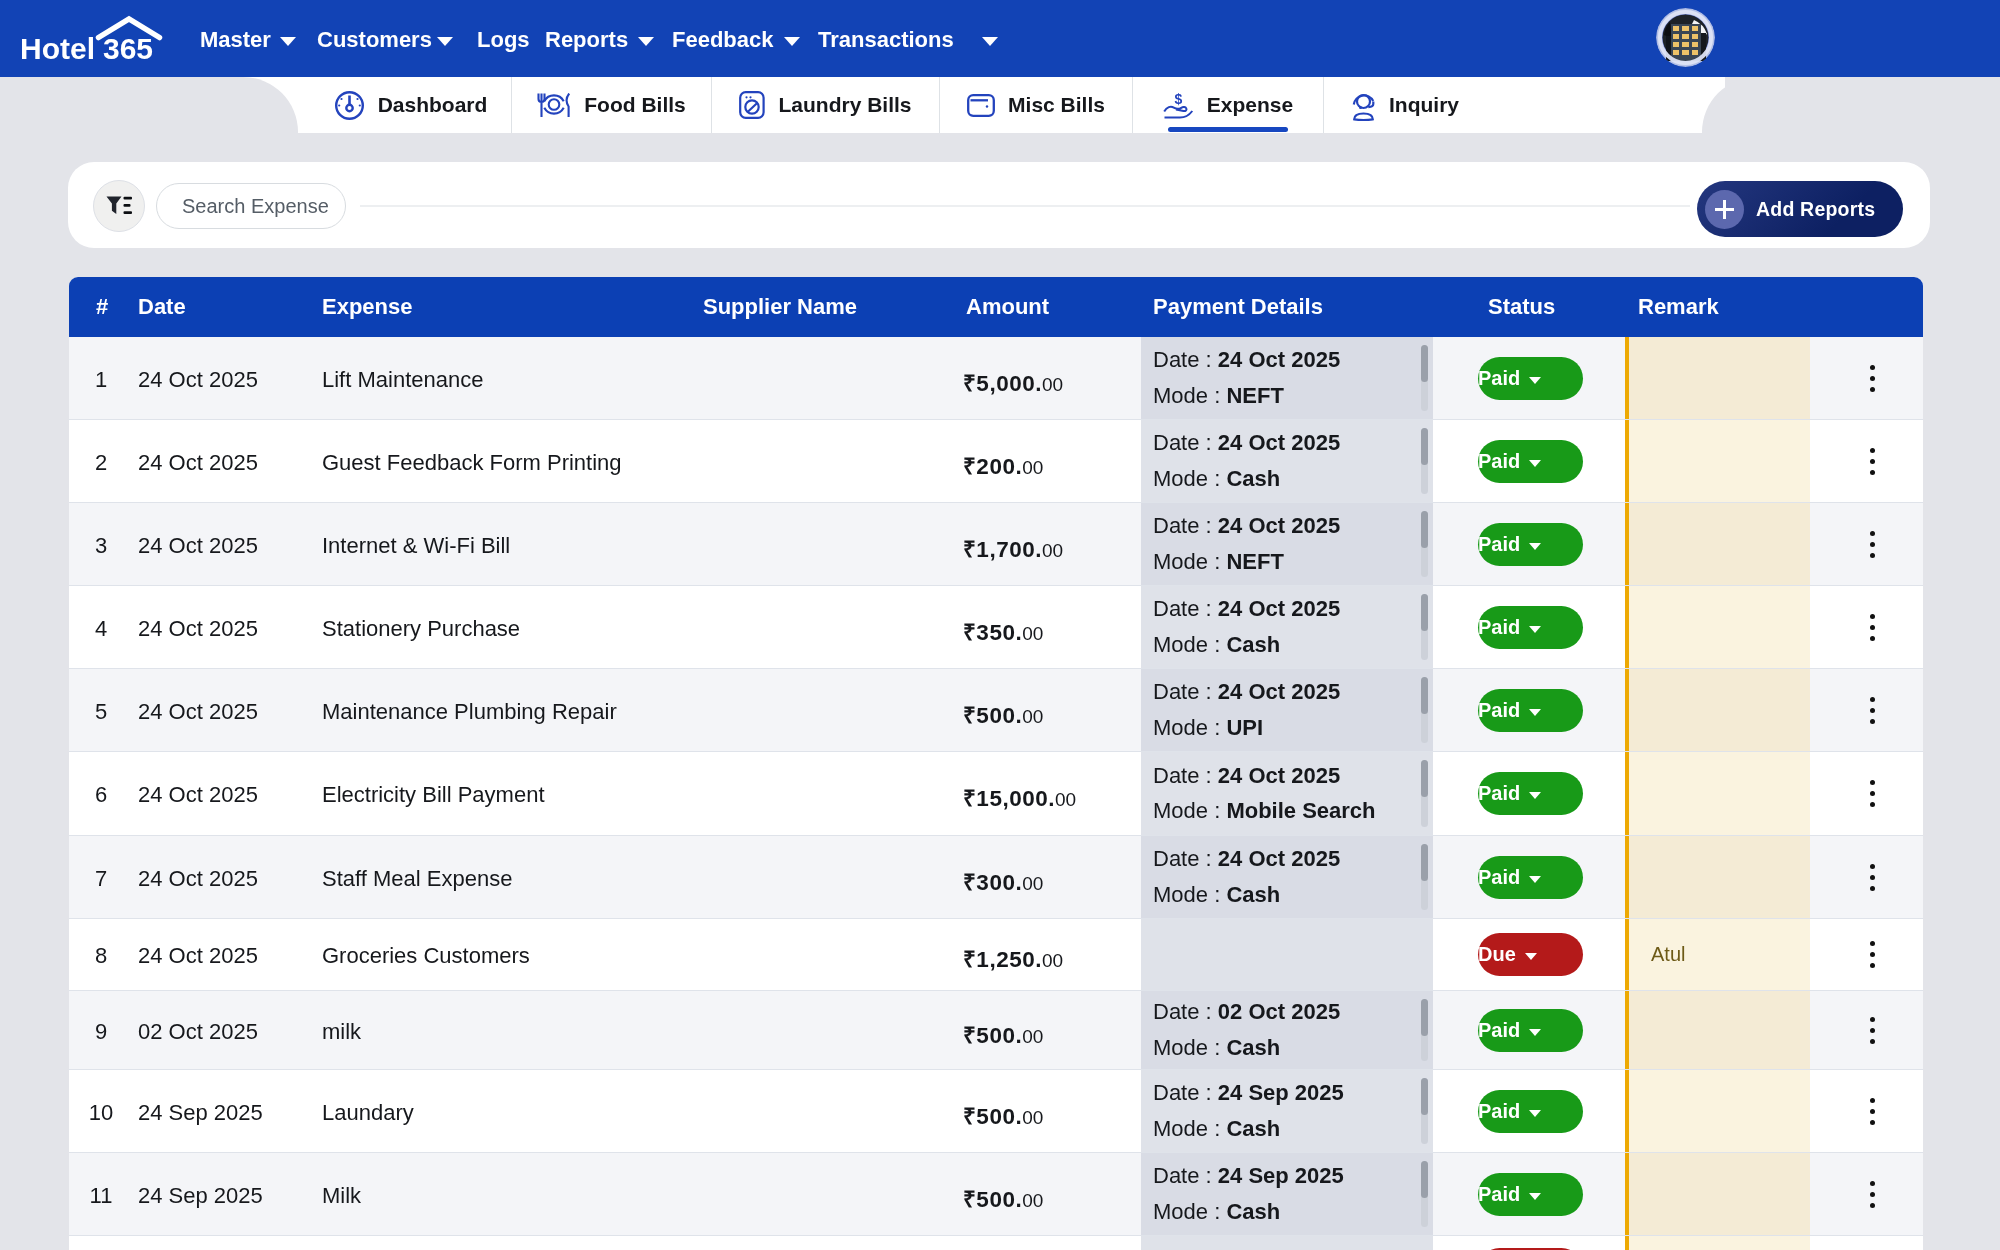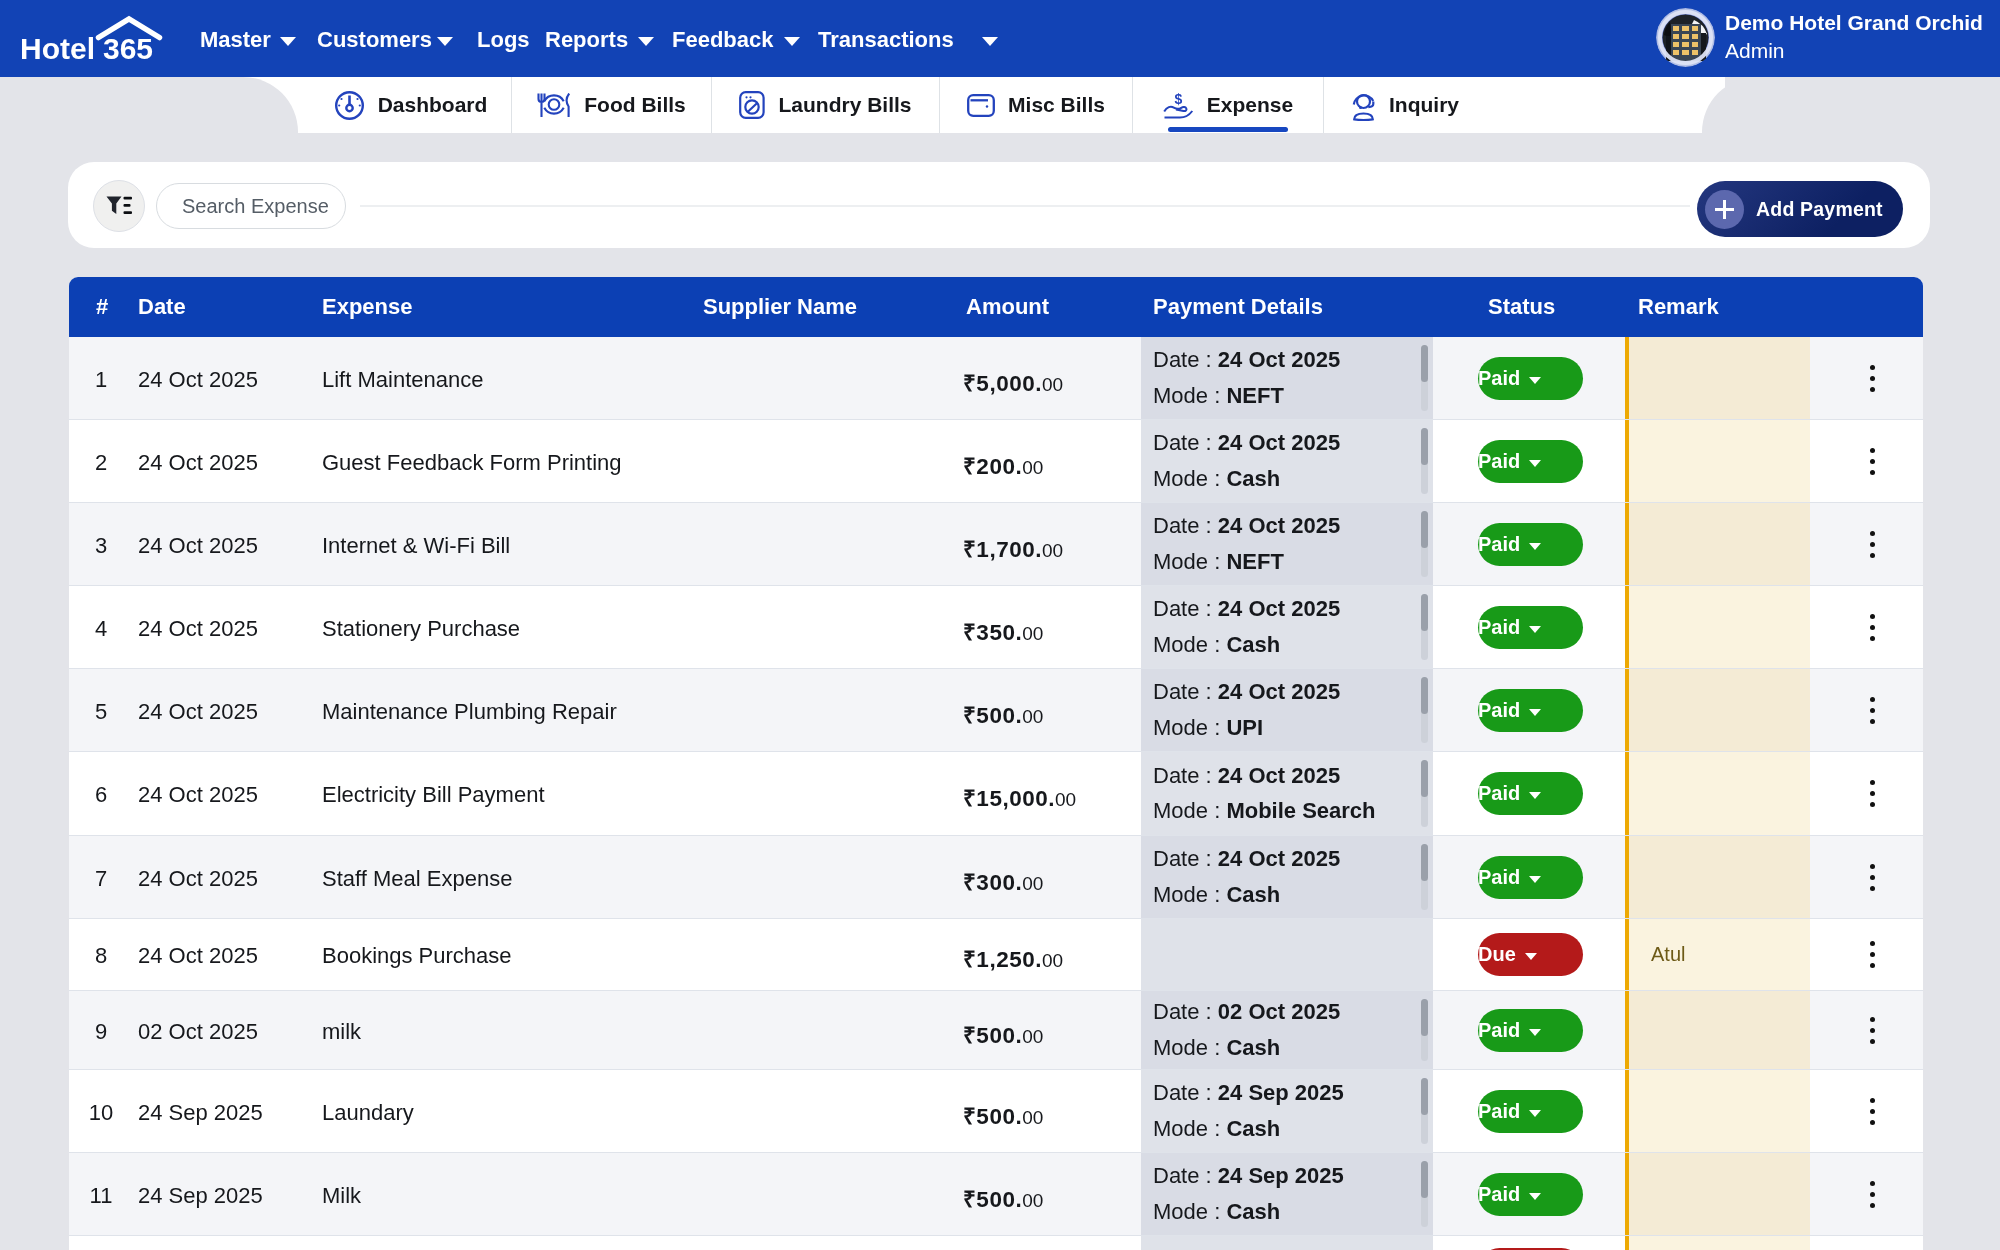--- a/index.html
+++ b/index.html
@@ -118,24 +118,20 @@
           <rect x="17" y="42" width="6" height="5"></rect>
             <rect x="26" y="42" width="7" height="5"></rect>
             <rect x="36" y="42" width="6" height="5"></rect>
         </g>
         <rect x="10" y="28" width="5" height="25" fill="#11151a"></rect>
         <rect x="45" y="25" width="5" height="28" fill="#14181d"></rect>
       </g>
       <circle cx="29.5" cy="29.5" r="25.5" fill="none" stroke="#dde3f4" stroke-opacity="0.95" stroke-width="4"></circle>
     </svg>
   </div>
-  <div class="userbox">
-    <div class="n1">Demo Hotel Grand Orchid</div>
-    <div class="n2">Admin</div>
-  </div>
 </div>
 
 <div class="tabwhite"></div>
 <div class="graycornL"></div>
 <div class="graycornR"></div>
 <div class="tabs">
   <div class="tab" style="width:202px;">
     <svg width="31" height="31" viewBox="0 0 31 31" fill="none" stroke="#2343bd" stroke-width="2.4">
       <circle cx="15.5" cy="15.5" r="13.3"></circle>
       <line x1="15.5" y1="5.5" x2="15.5" y2="14.5" stroke-width="2.6"></line>
@@ -201,21 +197,21 @@
     <path d="M0.5 0.5 h15 l-5.2,7 v10.5 l-4.4,-3.2 v-7.3 z" fill="#20242c"></path>
     <rect x="17.5" y="0.7" width="8.5" height="2.8" rx="1" fill="#0c0e12"></rect>
     <rect x="17.5" y="8" width="7" height="2.8" rx="1" fill="#0c0e12"></rect>
     <rect x="17.5" y="15.2" width="8.5" height="2.8" rx="1" fill="#0c0e12"></rect>
   </svg>
 </div>
 <div class="sinput">Search Expense</div>
 <div class="hline"></div>
 <div class="addbtn">
     <span class="plus"></span>
-    <span class="txt">Add Payment</span>
+    <span class="txt">Add Reports</span>
   </div>
 
 <div class="tbl" id="tbl">
   <div class="thead">
     <span style="left:27px;">#</span>
     <span style="left:69px;">Date</span>
     <span style="left:253px;">Expense</span>
     <span style="left:634px;">Supplier Name</span>
     <span style="left:897px;">Amount</span>
     <span style="left:1084px;">Payment Details</span>
@@ -358,21 +354,21 @@
   <div class="dots" style="top:28px;">
         <i></i>
         <i></i>
         <i></i>
       </div>
   <div class="goldline"></div>
 </div>
 <div class="row even" style="top:642px; height:72px;">
   <div class="cell num" style="left:14px; top:24px;">8</div>
   <div class="cell" style="left:69px; top:24px;">24 Oct 2025</div>
-  <div class="cell" style="left:253px; top:24px;">Bookings Purchase</div>
+  <div class="cell" style="left:253px; top:24px;">Groceries Customers</div>
   <div class="cell amt" style="left:894px; top:24px;"><b>₹1,250.</b><span class="dec">00</span></div>
   <div class="pcell even">
   </div>
   <div class="pill red" style="top:14px;">Due<span class="c"></span></div>
   <div class="rcell even"></div>
   <div class="cell" style="left:1582px; top:24px; color:#6d5a17; font-size:20px;">Atul</div>
   <div class="dots" style="top:22px;">
         <i></i>
         <i></i>
         <i></i>

